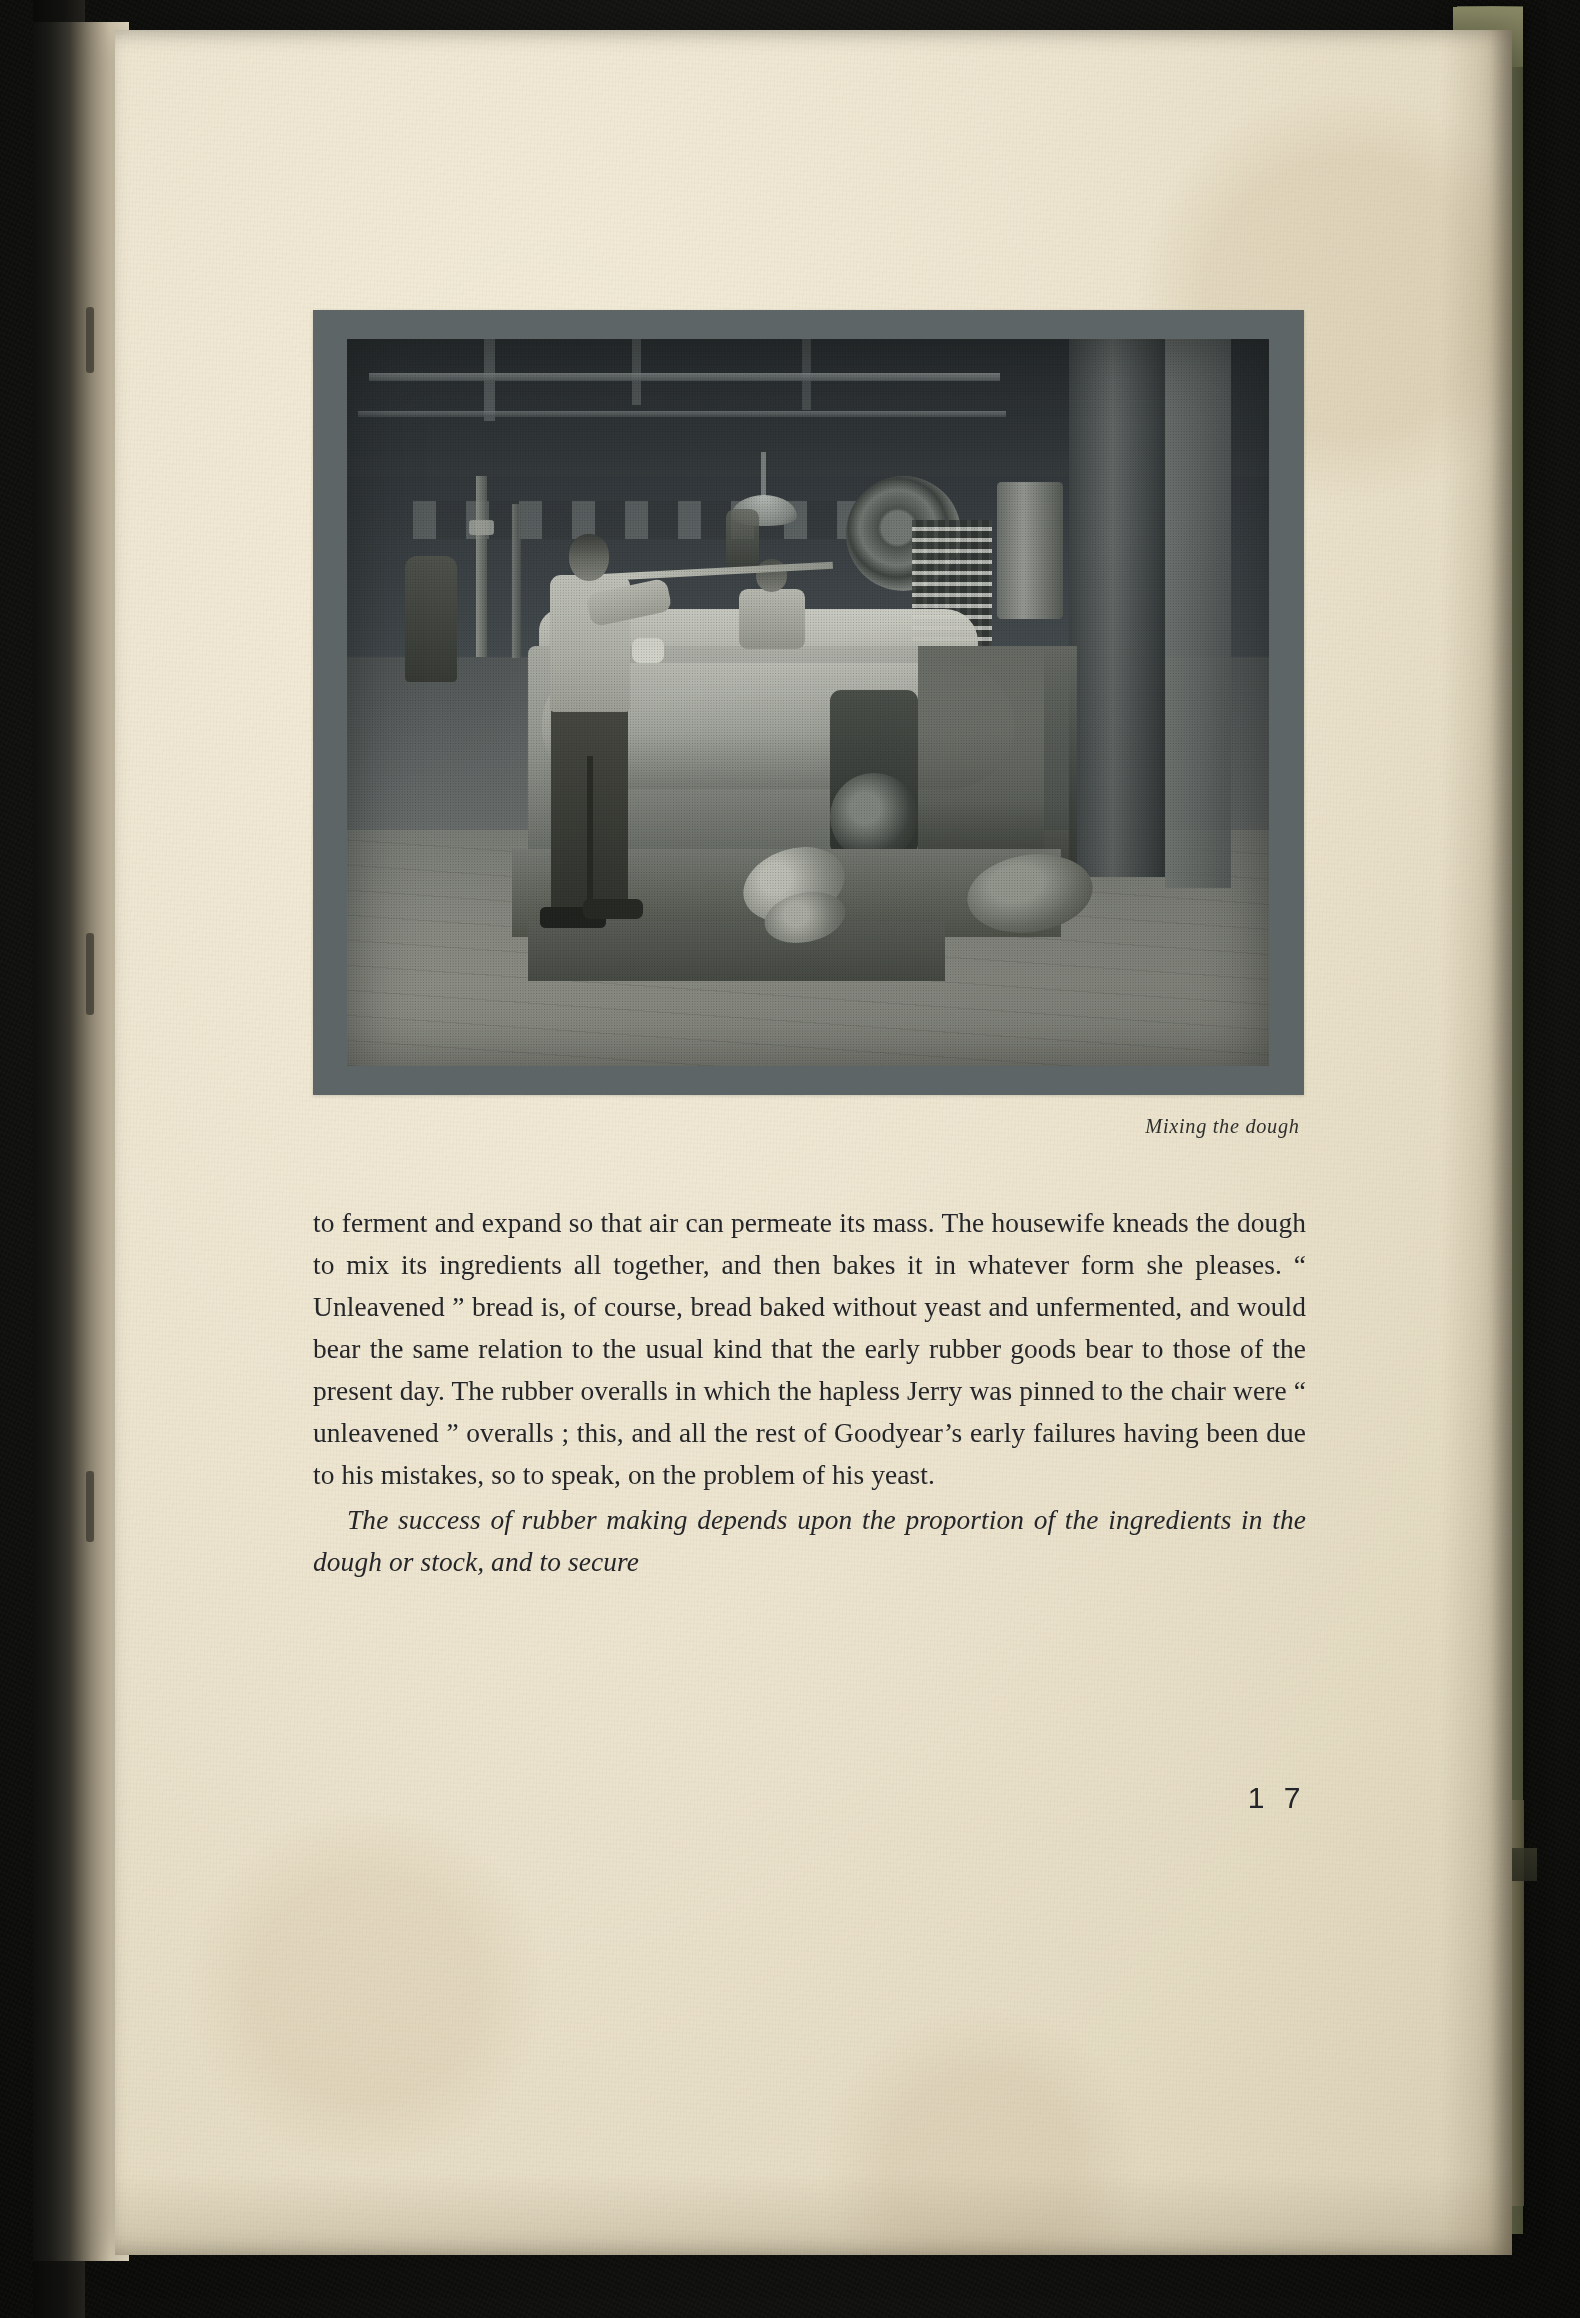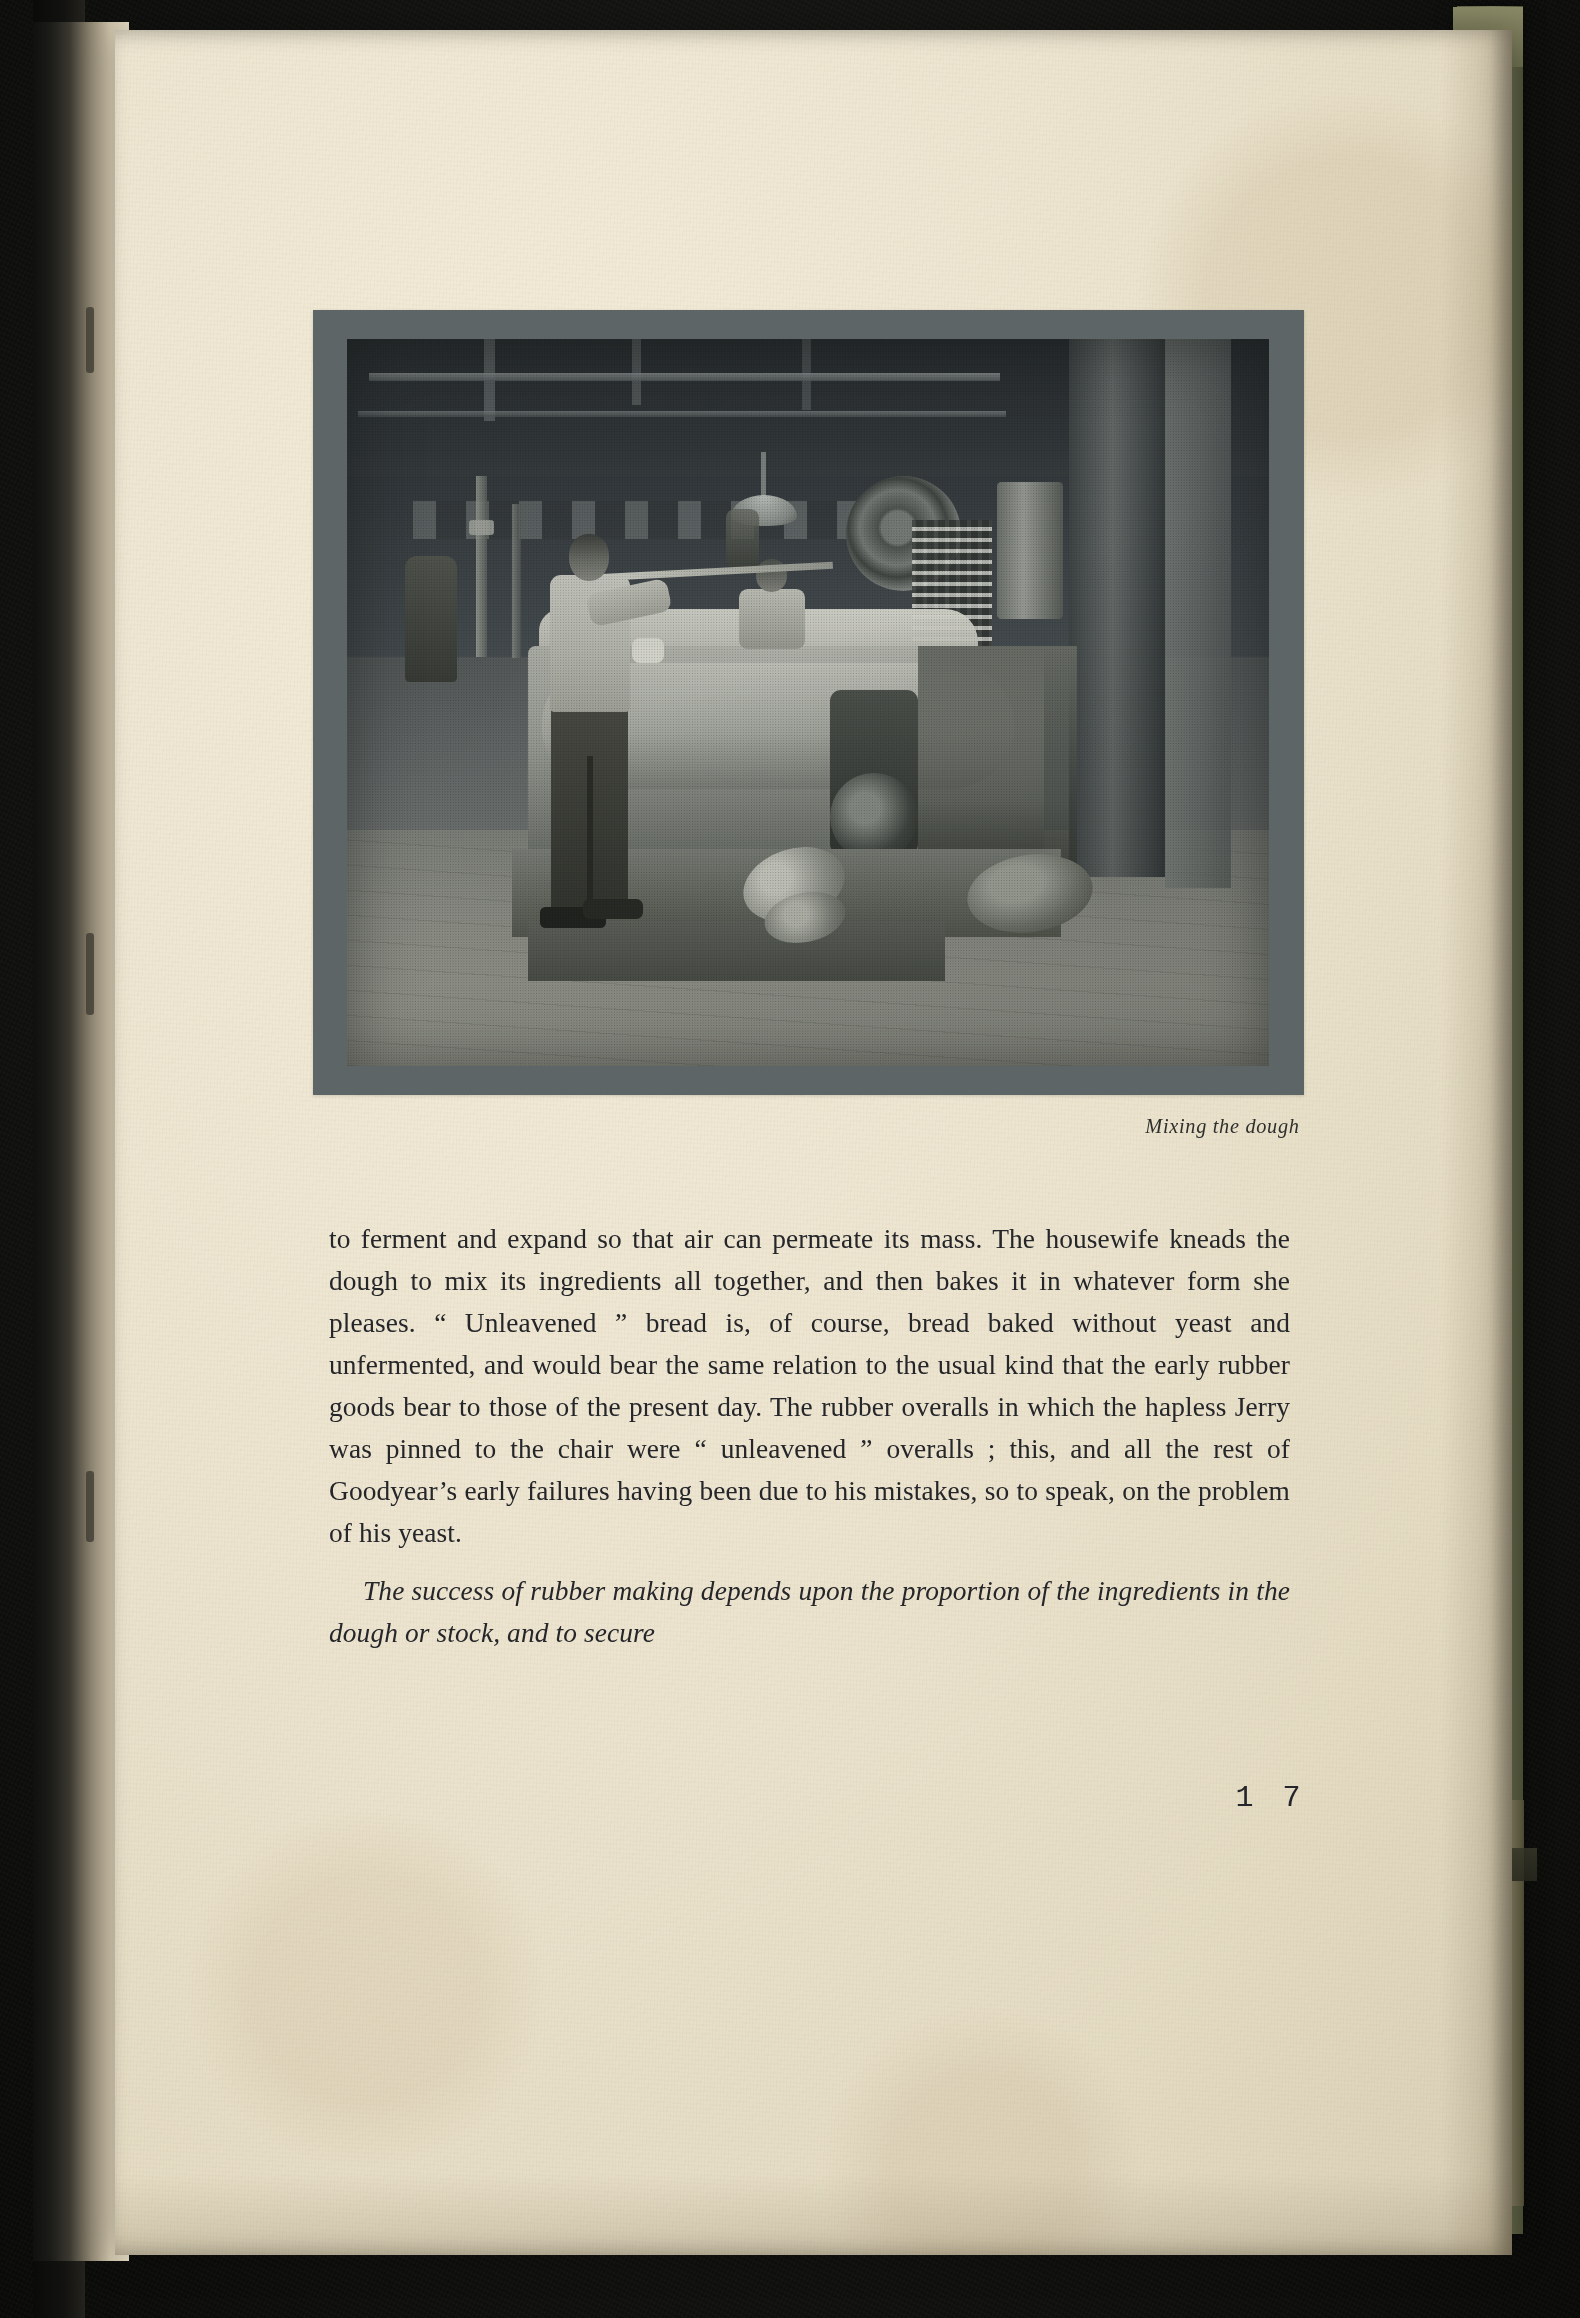--- a/index.html
+++ b/index.html
@@ -206,39 +206,39 @@
     position: absolute;
     left: 198px;
     top: 1172px;
     width: 993px;
     color: #25262a;
     font-size: 27.4px;
     line-height: 42px;
     letter-spacing: 0.1px;
   }
   .body-text p {
-    margin: 16px;
+    margin: 0;
     text-align: justify;
     text-align-last: left;
   }
   .body-text p.indent {
     text-indent: 34px;
     margin-top: 3.3px;
     font-style: italic;
   }
   .folio {
     position: absolute;
     left: 198px;
     top: 1751px;
     width: 993px;
     text-align: right;
     font-size: 30px;
     letter-spacing: 5.5px;
     color: #24252a;
-    font-family: Liberation Mono, monospace;
+    font-family: Liberation Sans, sans-serif;
     padding-right: 38px;
   }
 
   
   .photo {
     position: absolute;
     inset: 0;
     background: linear-gradient(180deg, #3c4041 0%, #4c5152 35%, #6e7271 70%, #8b8d88 100%);
   }
   .ph { position: absolute; }

